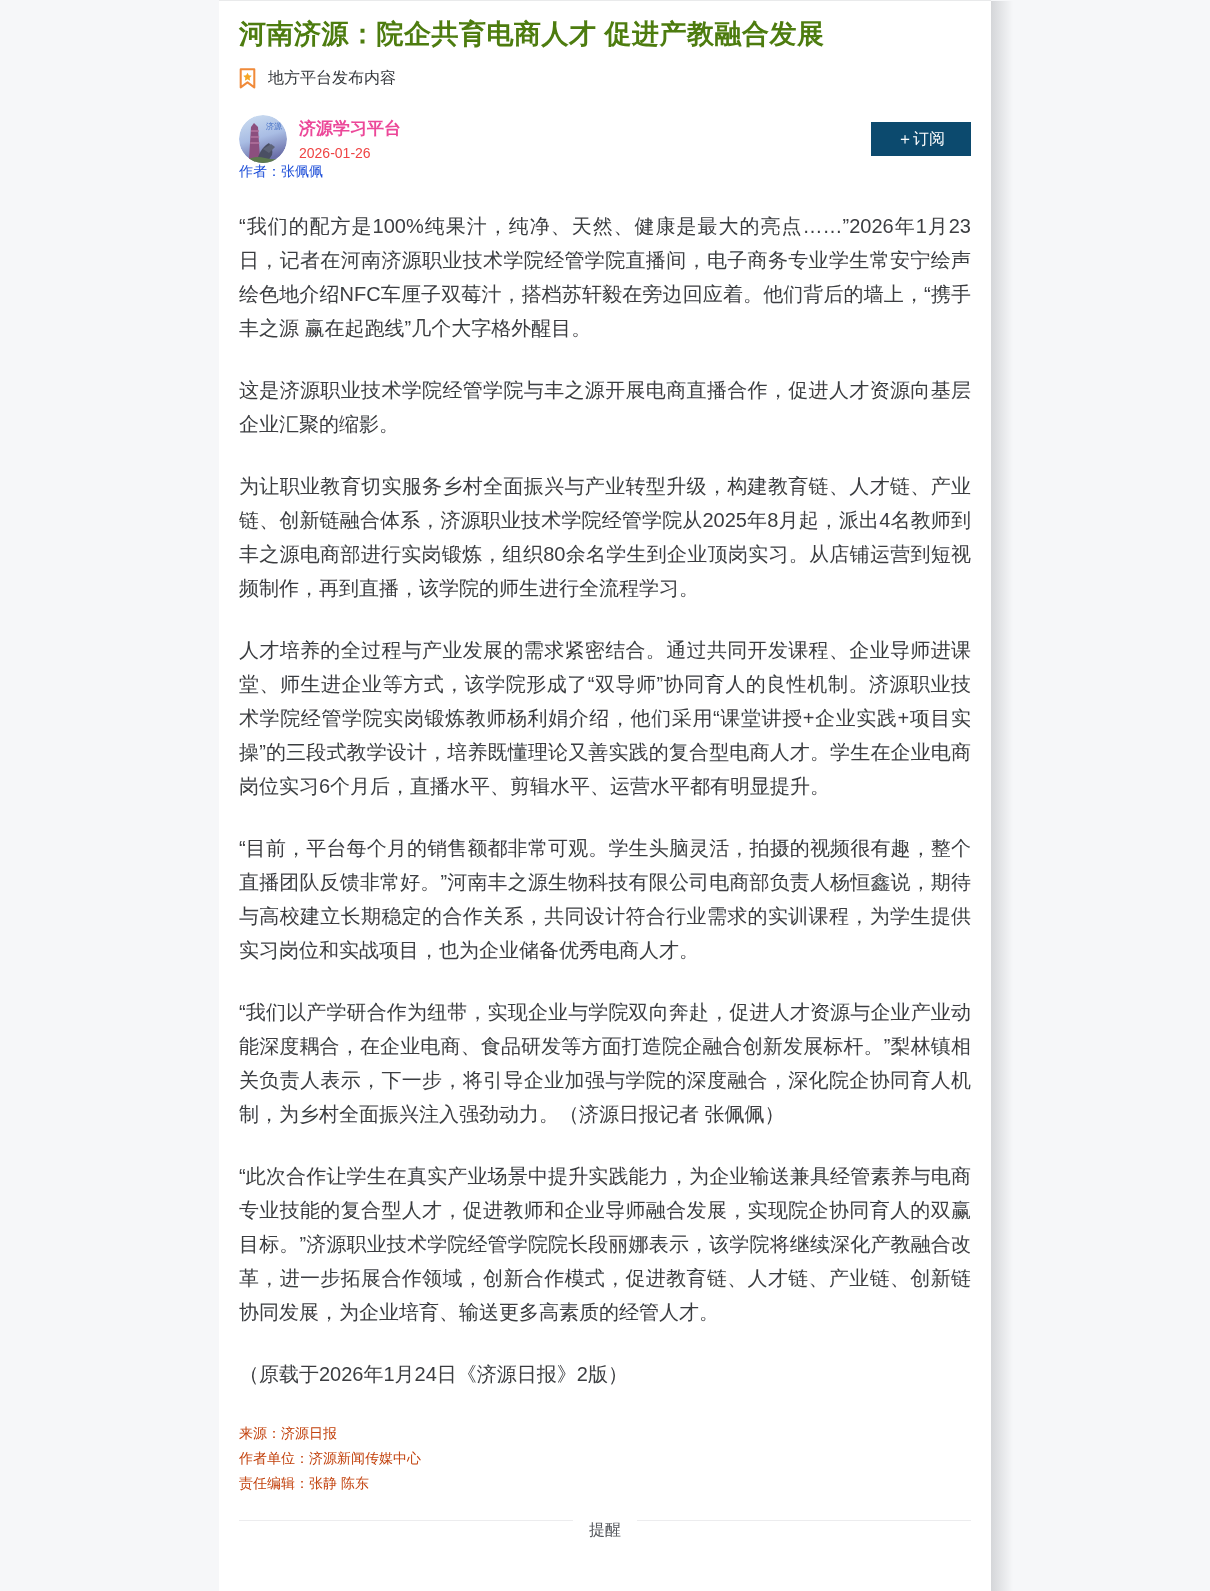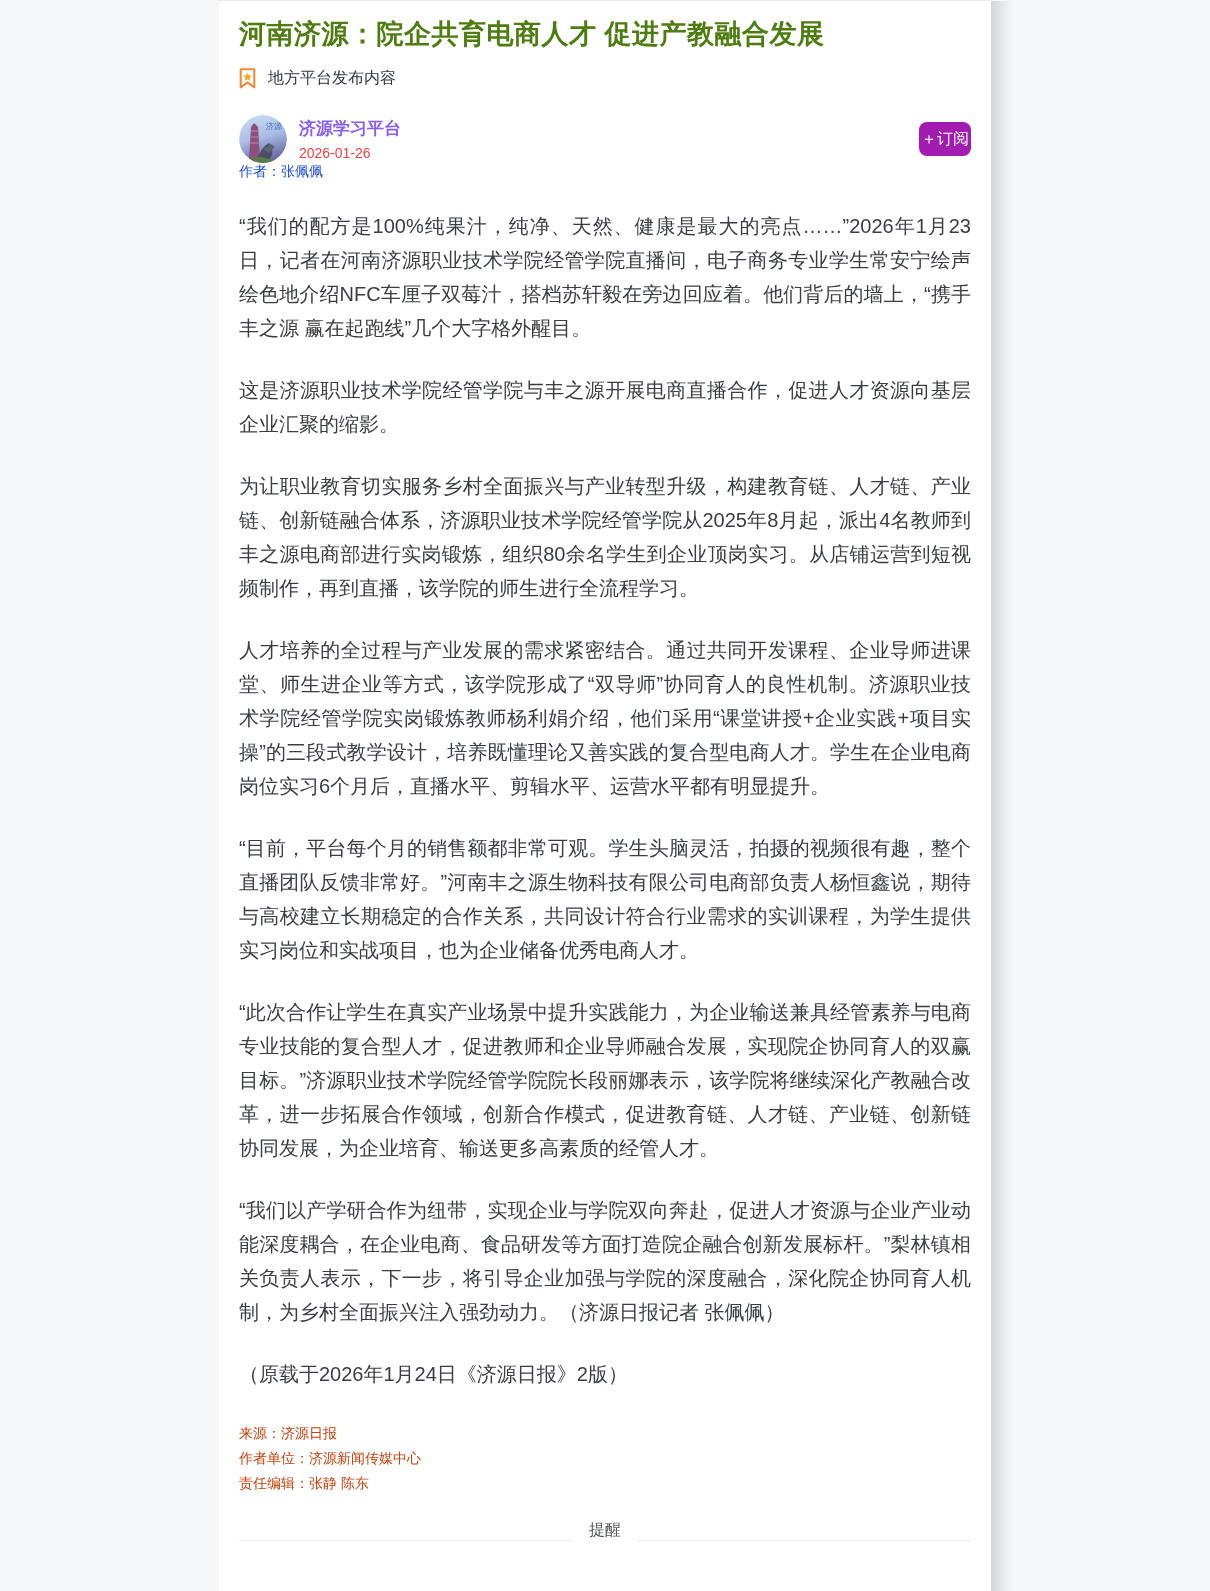--- a/index.html
+++ b/index.html
@@ -64,38 +64,38 @@
     border-radius: 50%;
     overflow: hidden;
     flex: 0 0 48px;
     cursor: pointer;
   }
   .avatar svg { display: block; }
   .publisher-info { margin-left: 12px; }
   .publisher-name {
     font-size: 17px;
     font-weight: 600;
-    color: #8b5cf6;
+    color: #ec4899;
     cursor: pointer;
   }
   .publisher-date {
     margin-top: 5px;
     font-size: 14px;
     color: #ef4444;
   }
   .subscribe-btn {
     margin-left: auto;
-    width: 52px;
+    width: 100px;
     height: 34px;
-    background: #a21caf;
+    background: #0c4a6e;
     color: #ffffff;
     font-size: 16px;
     font-family: inherit;
     border: none;
-    border-radius: 8px;
+    border-radius: 0;
     cursor: pointer;
     display: flex;
     align-items: center;
     justify-content: center;
   }
 
   .author-line {
     font-size: 14px;
     color: #1d4ed8;
   }
@@ -112,21 +112,21 @@
   .meta-block { margin-top: 30px; }
   .meta-block div {
     font-size: 14px;
     line-height: 25px;
     color: #c2410c;
   }
 
   .notice-divider {
     margin-top: 24px;
     display: flex;
-    align-items: flex-end;
+    align-items: flex-start;
   }
   .notice-divider .line {
     flex: 1;
     height: 1px;
     background: #ececee;
   }
   .notice-divider .label {
     margin: 0 16px;
     font-size: 16px;
     color: #53565b;
@@ -176,22 +176,22 @@
   </div>
 
   <div class="author-line">作者：张佩佩</div>
 
   <div class="article-body">
       <p>“我们的配方是100%纯果汁，纯净、天然、健康是最大的亮点……”2026年1月23日，记者在河南济源职业技术学院经管学院直播间，电子商务专业学生常安宁绘声绘色地介绍NFC车厘子双莓汁，搭档苏轩毅在旁边回应着。他们背后的墙上，“携手丰之源 赢在起跑线”几个大字格外醒目。</p>
       <p>这是济源职业技术学院经管学院与丰之源开展电商直播合作，促进人才资源向基层企业汇聚的缩影。</p>
       <p>为让职业教育切实服务乡村全面振兴与产业转型升级，构建教育链、人才链、产业链、创新链融合体系，济源职业技术学院经管学院从2025年8月起，派出4名教师到丰之源电商部进行实岗锻炼，组织80余名学生到企业顶岗实习。从店铺运营到短视频制作，再到直播，该学院的师生进行全流程学习。</p>
       <p>人才培养的全过程与产业发展的需求紧密结合。通过共同开发课程、企业导师进课堂、师生进企业等方式，该学院形成了“双导师”协同育人的良性机制。济源职业技术学院经管学院实岗锻炼教师杨利娟介绍，他们采用“课堂讲授+企业实践+项目实操”的三段式教学设计，培养既懂理论又善实践的复合型电商人才。学生在企业电商岗位实习6个月后，直播水平、剪辑水平、运营水平都有明显提升。</p>
       <p>“目前，平台每个月的销售额都非常可观。学生头脑灵活，拍摄的视频很有趣，整个直播团队反馈非常好。”河南丰之源生物科技有限公司电商部负责人杨恒鑫说，期待与高校建立长期稳定的合作关系，共同设计符合行业需求的实训课程，为学生提供实习岗位和实战项目，也为企业储备优秀电商人才。</p>
+      <p>“我们以产学研合作为纽带，实现企业与学院双向奔赴，促进人才资源与企业产业动能深度耦合，在企业电商、食品研发等方面打造院企融合创新发展标杆。”梨林镇相关负责人表示，下一步，将引导企业加强与学院的深度融合，深化院企协同育人机制，为乡村全面振兴注入强劲动力。（济源日报记者 张佩佩）</p>
       <p>“此次合作让学生在真实产业场景中提升实践能力，为企业输送兼具经管素养与电商专业技能的复合型人才，促进教师和企业导师融合发展，实现院企协同育人的双赢目标。”济源职业技术学院经管学院院长段丽娜表示，该学院将继续深化产教融合改革，进一步拓展合作领域，创新合作模式，促进教育链、人才链、产业链、创新链协同发展，为企业培育、输送更多高素质的经管人才。</p>
-      <p>“我们以产学研合作为纽带，实现企业与学院双向奔赴，促进人才资源与企业产业动能深度耦合，在企业电商、食品研发等方面打造院企融合创新发展标杆。”梨林镇相关负责人表示，下一步，将引导企业加强与学院的深度融合，深化院企协同育人机制，为乡村全面振兴注入强劲动力。（济源日报记者 张佩佩）</p>
       <p>（原载于2026年1月24日《济源日报》2版）</p>
     </div>
 
   <div class="meta-block">
       <div>来源：济源日报</div>
       <div>作者单位：济源新闻传媒中心</div>
       <div>责任编辑：张静 陈东</div>
     </div>
 
   <div class="notice-divider">

